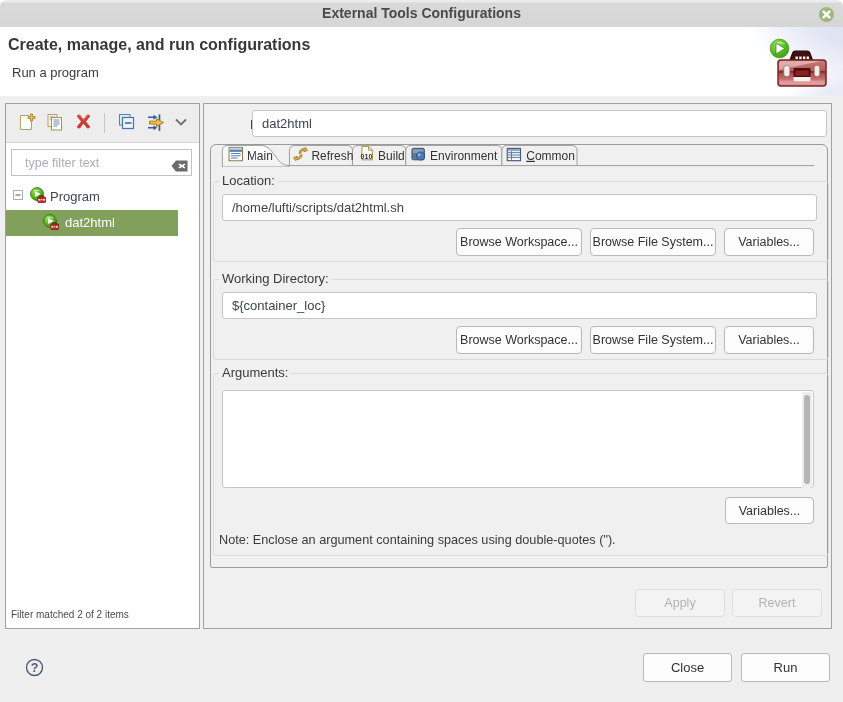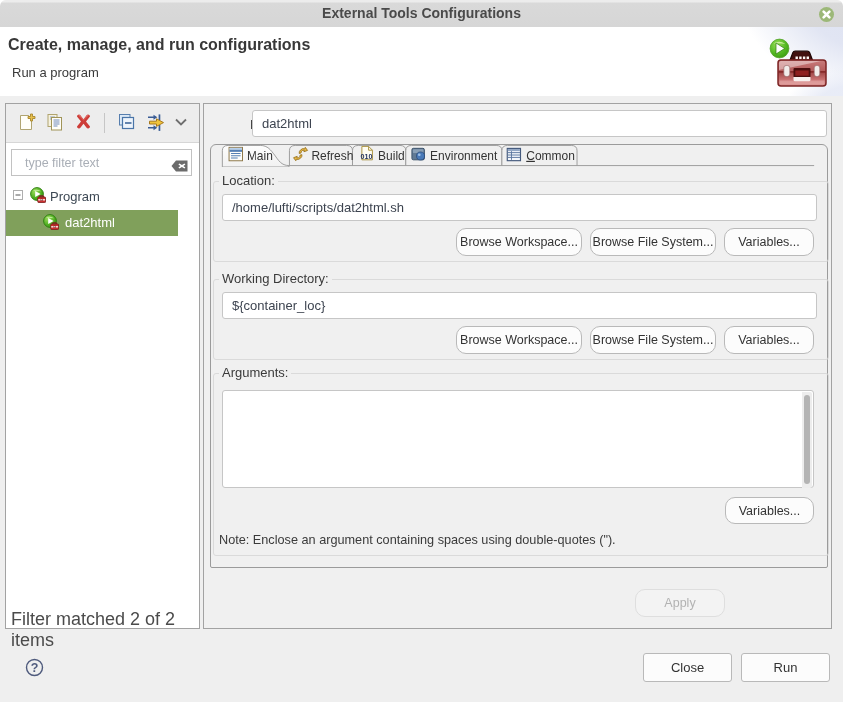--- a/index.html
+++ b/index.html
@@ -35,42 +35,42 @@
   #filterbox { position:absolute; left:5px; top:45px; width:181px; height:27px;
     background:#fff; border:1px solid #c2c2c2; border-radius:0; }
   #filterbox span { position:absolute; left:13px; top:6px; font-size:12.5px; color:#a9aeb6; }
   #fclear { position:absolute; left:159px; top:8px; }
   #tree { position:absolute; left:0; top:80px; width:193px; height:320px; background:#fff; }
   .trow { position:absolute; left:0; width:172px; height:26px; }
   .trow .lbl { position:absolute; top:5px; font-size:13px; color:#3d4854; }
   #row1 { top:0; }
   #row2 { top:26px; background:#80a05b; }
   #row2 .lbl { color:#fff; }
-  #filterstat { position:absolute; left:5px; top:505px; font-size:18px; color:#4b4b4b; }
+  #filterstat { position:absolute; left:5px; top:505px; font-size:10px; color:#4b4b4b; }
   
   #rpanel { position:absolute; left:203px; top:103px; width:629px; height:526px;
     background:#f0f0f0; border:1px solid #a2a2a2; }
   #namelbl { position:absolute; left:8px; top:13px; font-size:13px; color:#3a3a3a;margin-left:38px; }
   #nameinput { position:absolute; left:48px; top:6px; width:575px; height:27px;
     background:#fff; border:1px solid #c6c6c6; border-radius:3px; }
   #nameinput span { position:absolute; left:9px; top:5px; font-size:13px; color:#3d4450; }
   
   #tabfolder { position:absolute; left:6px; top:40px; width:618px; height:424px;
     border:1px solid #9b9b9b; border-radius:6px 6px 2px 2px; background:#f0f0f0; }
   #tabrow { position:absolute; left:0; top:0; width:616px; height:23px; }
   
   .group { position:absolute; left:2px; width:616px; border:1px solid #dadada;
     border-radius:3px; }
   .group > .glbl { position:absolute; left:5px; top:-9px; background:#f0f0f0;
     padding:0 3px; font-size:13px; color:#3a3a3a; }
   .field { position:absolute; left:8px; width:595px; height:27px; background:#fff;
     border:1px solid #c6c6c6; border-radius:3px;text-align:right; }
   .field span { position:absolute; left:9px; top:5px; font-size:13px; color:#3d4450; }
   .btn { position:absolute; height:28px; background:#fcfcfc; border:1px solid #b9b9b9;
-    border-radius:10px; font-size:12.5px; color:#333; text-align:center; line-height:26px; white-space:nowrap; }
+    border-radius:4px; font-size:12.5px; color:#333; text-align:center; line-height:26px; white-space:nowrap; }
   .btn.dis { background:#f3f3f3; border-color:#dedede; color:#b2b2b2; }
   #maincontent { position:absolute; left:0; top:0; width:616px; height:422px; }
   #argbox { position:absolute; left:8px; top:16px; width:592px; height:98px;
     background:#fff; border:1px solid #c6c6c6; border-radius:3px; }
   #argsb { position:absolute; right:1px; top:1px; width:10px; height:96px; background:#ededed; border-radius:0 2px 2px 0; }
   #argthumb { position:absolute; left:2px; top:3px; width:6px; height:89px; background:#b4b4b4; border-radius:3px; }
   #notetext { position:absolute; left:5px; top:159px; font-size:12.7px; color:#3a3a3a; }
   
   #helpico { position:absolute; left:25px; top:658px; }
   .bbtn { position:absolute; top:653px; width:89px; height:29px; background:#fcfcfc;
@@ -323,20 +323,21 @@
             <div id="argsb">
                 <div id="argthumb"></div>
               </div>
           </div>
           <div class="btn" style="left:511px; top:123px; width:89px; height:27px;">Variables...</div>
           <div id="notetext">Note: Enclose an argument containing spaces using double-quotes (").</div>
         </div>
       </div>
     </div>
     <div class="btn dis" style="left:431px; top:485px; width:90px;">Apply</div>
+    <div class="btn dis" style="left:528px; top:485px; width:90px;">Revert</div>
   </div>
   <div id="helpico"><svg width="19" height="19" viewBox="0 0 19 19">
     <circle cx="9.5" cy="9.5" r="8" fill="none" stroke="#4f5b7d" stroke-width="1.4"></circle>
     <text x="9.5" y="14" font-size="12.5" font-weight="bold" fill="#4f5b7d" text-anchor="middle" font-family="Liberation Sans, sans-serif">?</text>
   </svg></div>
   <div class="bbtn" style="left:643px;">Close</div>
   <div class="bbtn" style="left:741px;">Run</div>
 </div>
 
 </body></html>

